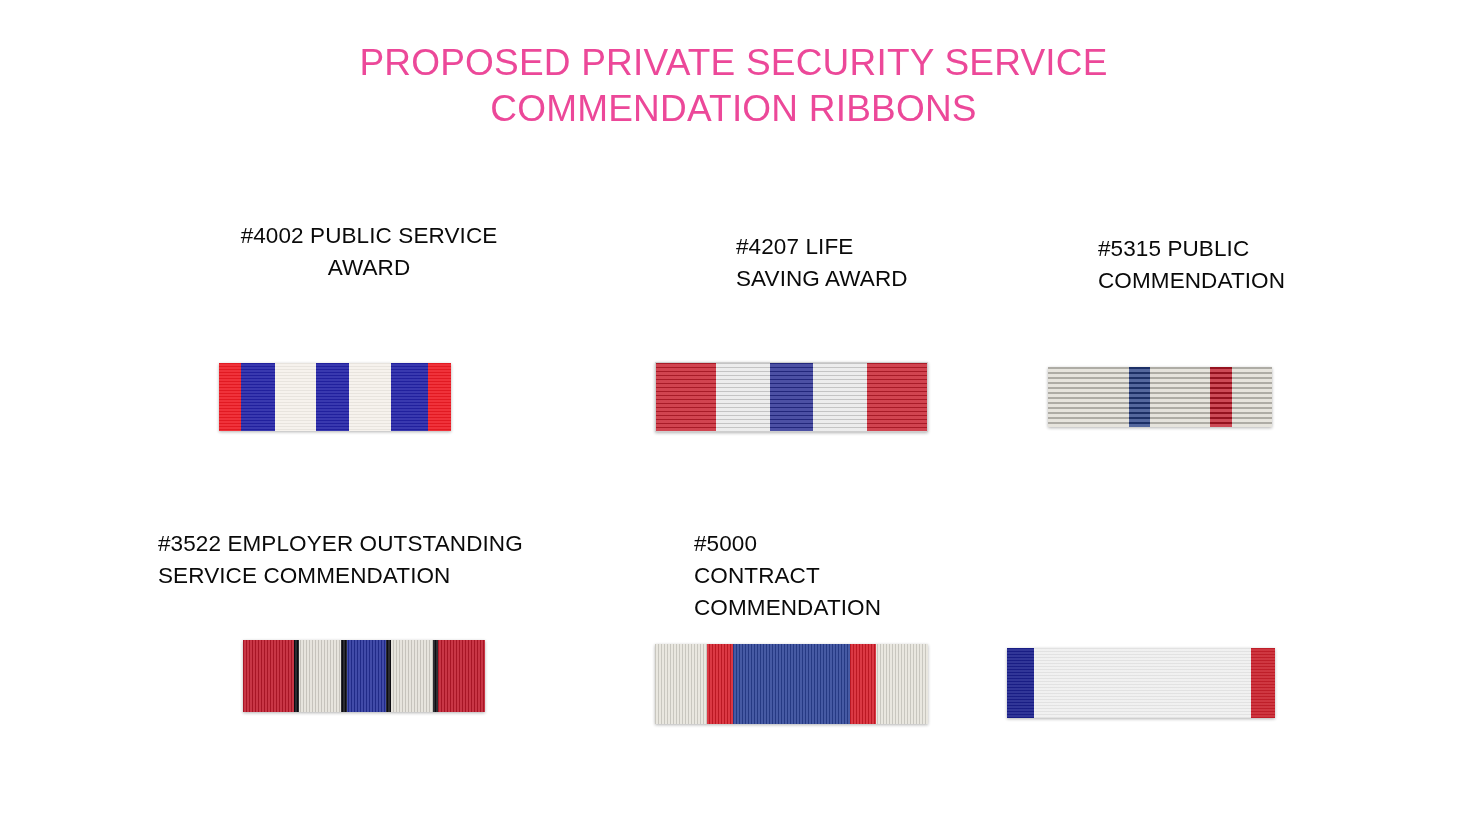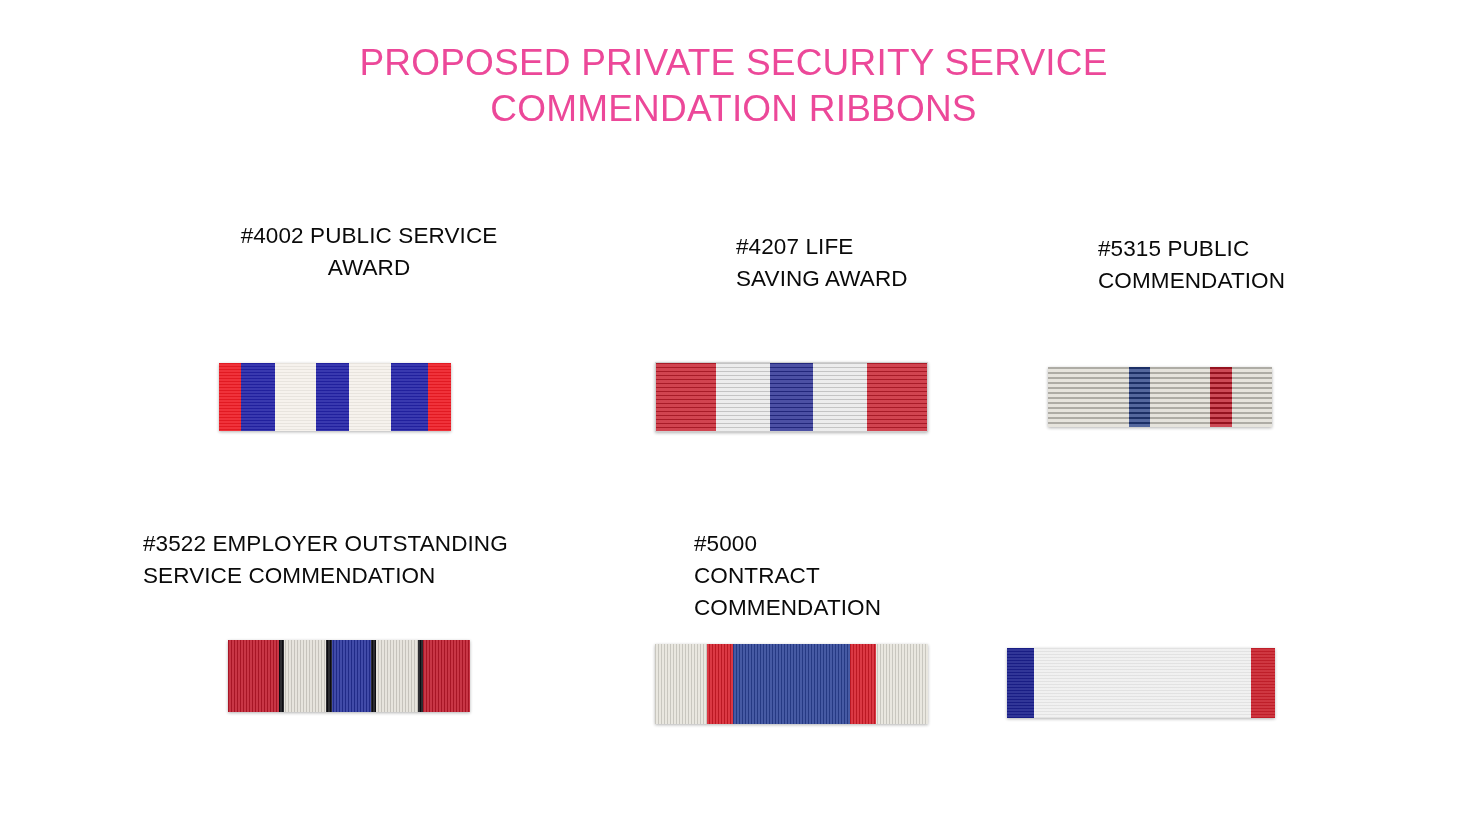--- a/index.html
+++ b/index.html
@@ -151,21 +151,21 @@
 COMMENDATION</div>
     <div class="ribbon rib-coarse ribbon-shadow" style="left:-50px; top:134px; width:224px; height:60px;">
       <div class="stripe" style="width:36%;   background:#DFDCD3;"></div>
       <div class="stripe" style="width:9.5%;  background:#243C82;"></div>
       <div class="stripe" style="width:27%;   background:#DFDCD3;"></div>
       <div class="stripe" style="width:9.5%;  background:#BE1726;"></div>
       <div class="stripe" style="width:18%;   background:#DFDCD3;"></div>
     </div>
   </div>
 
-  <div class="award" style="left:143px; top:528px; width:400px; height:200px;">
+  <div class="award" style="left:158px; top:528px; width:400px; height:200px;">
     <div class="award-label" style="left:0px; top:0px; width:400px;">#3522 EMPLOYER OUTSTANDING
 SERVICE COMMENDATION</div>
     <div class="ribbon rib-vert ribbon-shadow" style="left:85px; top:112px; width:242px; height:72px;">
       <div class="stripe" style="width:21.0%; background:#C0182A;"></div>
       <div class="stripe" style="width:2.2%;  background:#0D0D12;"></div>
       <div class="stripe" style="width:17.5%; background:#E3E0D8;"></div>
       <div class="stripe" style="width:2.2%;  background:#0D0D12;"></div>
       <div class="stripe" style="width:16.0%; background:#25309B;"></div>
       <div class="stripe" style="width:2.2%;  background:#0D0D12;"></div>
       <div class="stripe" style="width:17.5%; background:#E3E0D8;"></div>

